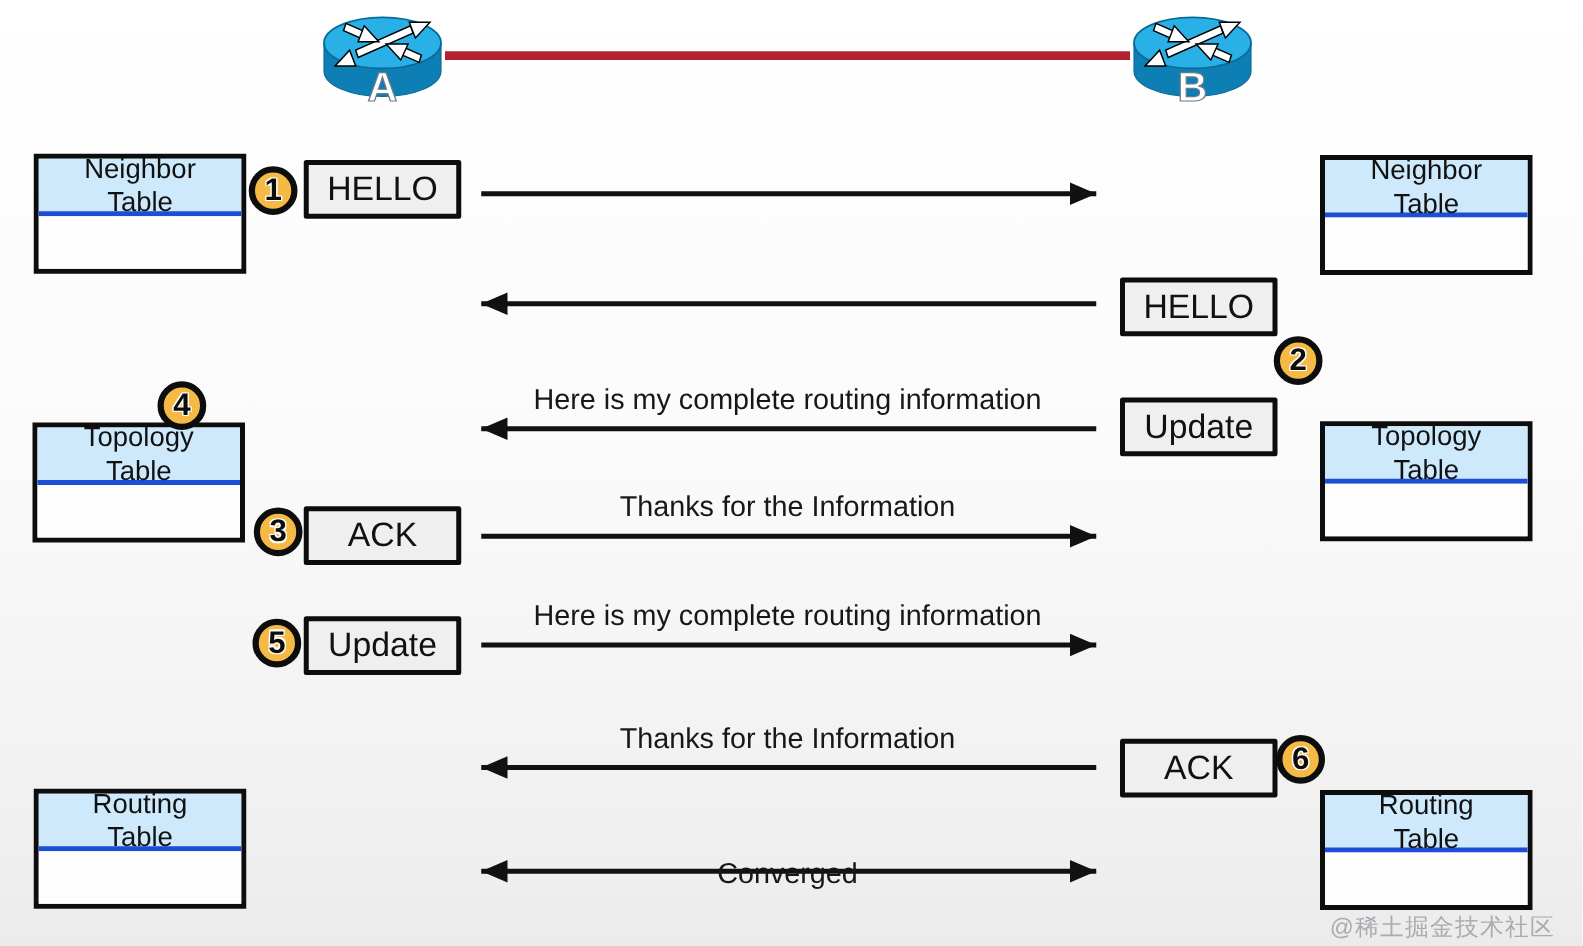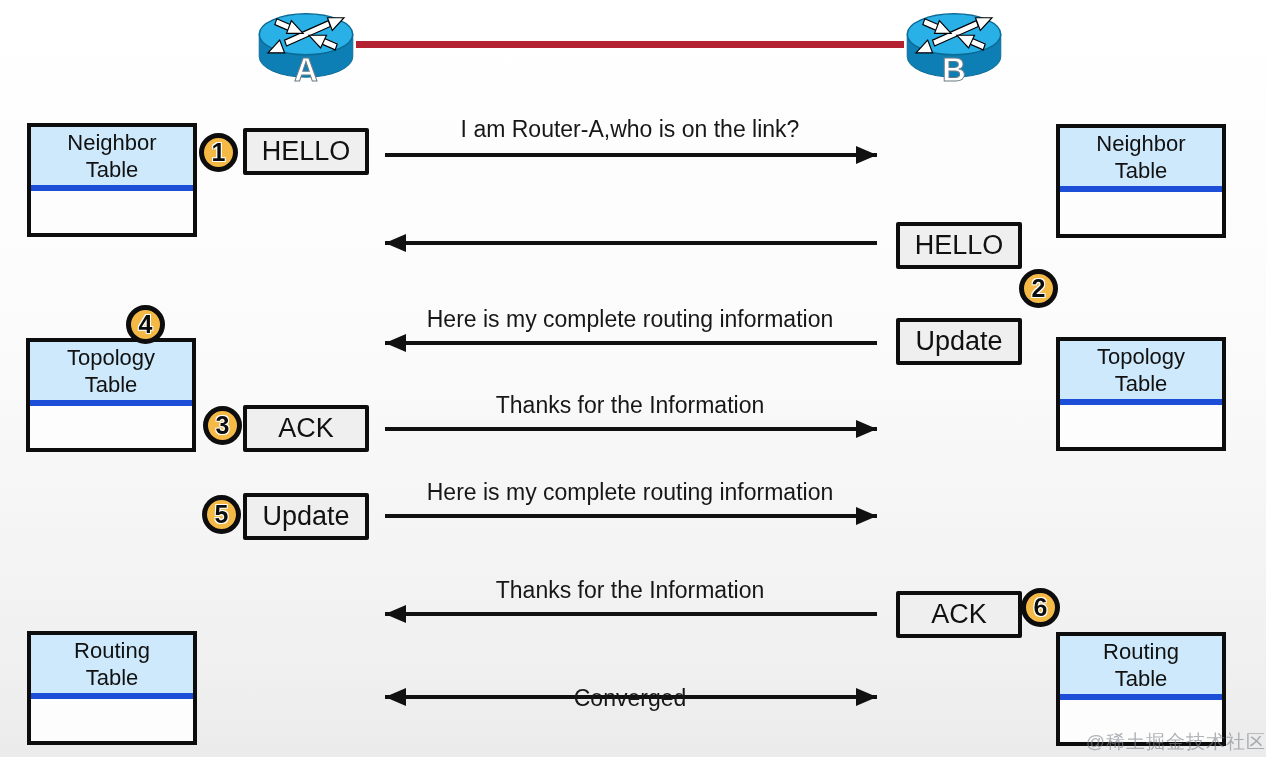--- a/index.html
+++ b/index.html
@@ -8,22 +8,22 @@
     position:relative; width:1266px; height:757px; overflow:hidden;
     background:linear-gradient(180deg, #ffffff 0%, #fbfbfb 45%, #f0f0f0 88%, #ebebeb 100%);
     color:#121212;
   }
   
   .router { position:absolute; width:108px; height:76px; z-index:3; }
   .link-line { position:absolute; height:7px; background:var(--link,#b42231); z-index:2; }
   
   .ntable { position:absolute; width:170px; border:4px solid #0d0d0d; background:#fff; z-index:2; }
   .ntable .hd {
-    background:var(--table-header-bg,#cde9fb); border-bottom:6px solid #1d4ed8;
-    height:64px; display:flex; align-items:center; justify-content:center;
+    background:var(--table-header-bg,#cde9fb); border-bottom:4px solid #1d4ed8;
+    height:46px; display:flex; align-items:center; justify-content:center;
     font-size:22px; line-height:1.25; text-align:center; padding:12px 22px; color:#111;
   }
   .ntable .bd { height:42px; background:#fdfdfd; }
   
   .mbox {
     position:absolute; width:126px; height:47px; border:4px solid #0d0d0d;
     background:var(--message-box-bg,#efefef); display:flex; align-items:center; justify-content:center;
     font-size:27px; color:#111; z-index:3; border-radius:2px;
   }
   
@@ -55,21 +55,21 @@
     content:""; position:absolute; left:0; top:-7px; width:0; height:0;
     border-top:9px solid transparent; border-bottom:9px solid transparent;
     border-right:21px solid var(--arrow,#111111);
   }
   
   .mlabel {
     position:absolute; left:370px; width:520px; text-align:center;
     font-size:23px; color:#171717; z-index:2;
   }
   .watermark {
-    position:absolute; right:0; bottom:2px; font-size:19px; letter-spacing:1px;
+    position:absolute; right:22px; bottom:2px; font-size:19px; letter-spacing:1px;
     color:rgba(128,134,140,0.62); z-index:5;
   }
   .rtext { font-weight:bold; fill:#ffffff; stroke:#6c7b85; stroke-width:1px; font-size:34px; font-family:"Liberation Sans",sans-serif; }
 </style>
 </head>
 <body>
 
 <div class="stage">
 
   <div class="link-line" style="left:356px; top:41px; width:548px;"></div>
@@ -145,21 +145,20 @@
   <div class="step" style="left:1021px; top:588px;">6</div>
 
   <div class="arrow right" style="top:153px;"></div>
   <div class="arrow left" style="top:241px;"></div>
   <div class="arrow left" style="top:341px;"></div>
   <div class="arrow right" style="top:427px;"></div>
   <div class="arrow right" style="top:514px;"></div>
   <div class="arrow left" style="top:612px;"></div>
   <div class="arrow both" style="top:695px;"></div>
 
-  <div class="mlabel" style="top:116px;">I am Router-A,who is on the link?</div>
   <div class="mlabel" style="top:306px;">Here is my complete routing information</div>
   <div class="mlabel" style="top:392px;">Thanks for the Information</div>
   <div class="mlabel" style="top:479px;">Here is my complete routing information</div>
   <div class="mlabel" style="top:577px;">Thanks for the Information</div>
   <div class="mlabel" style="top:664px;margin-top:21px;">Converged</div>
 
   <div class="watermark">@稀土掘金技术社区</div>
 
 </div>
 

